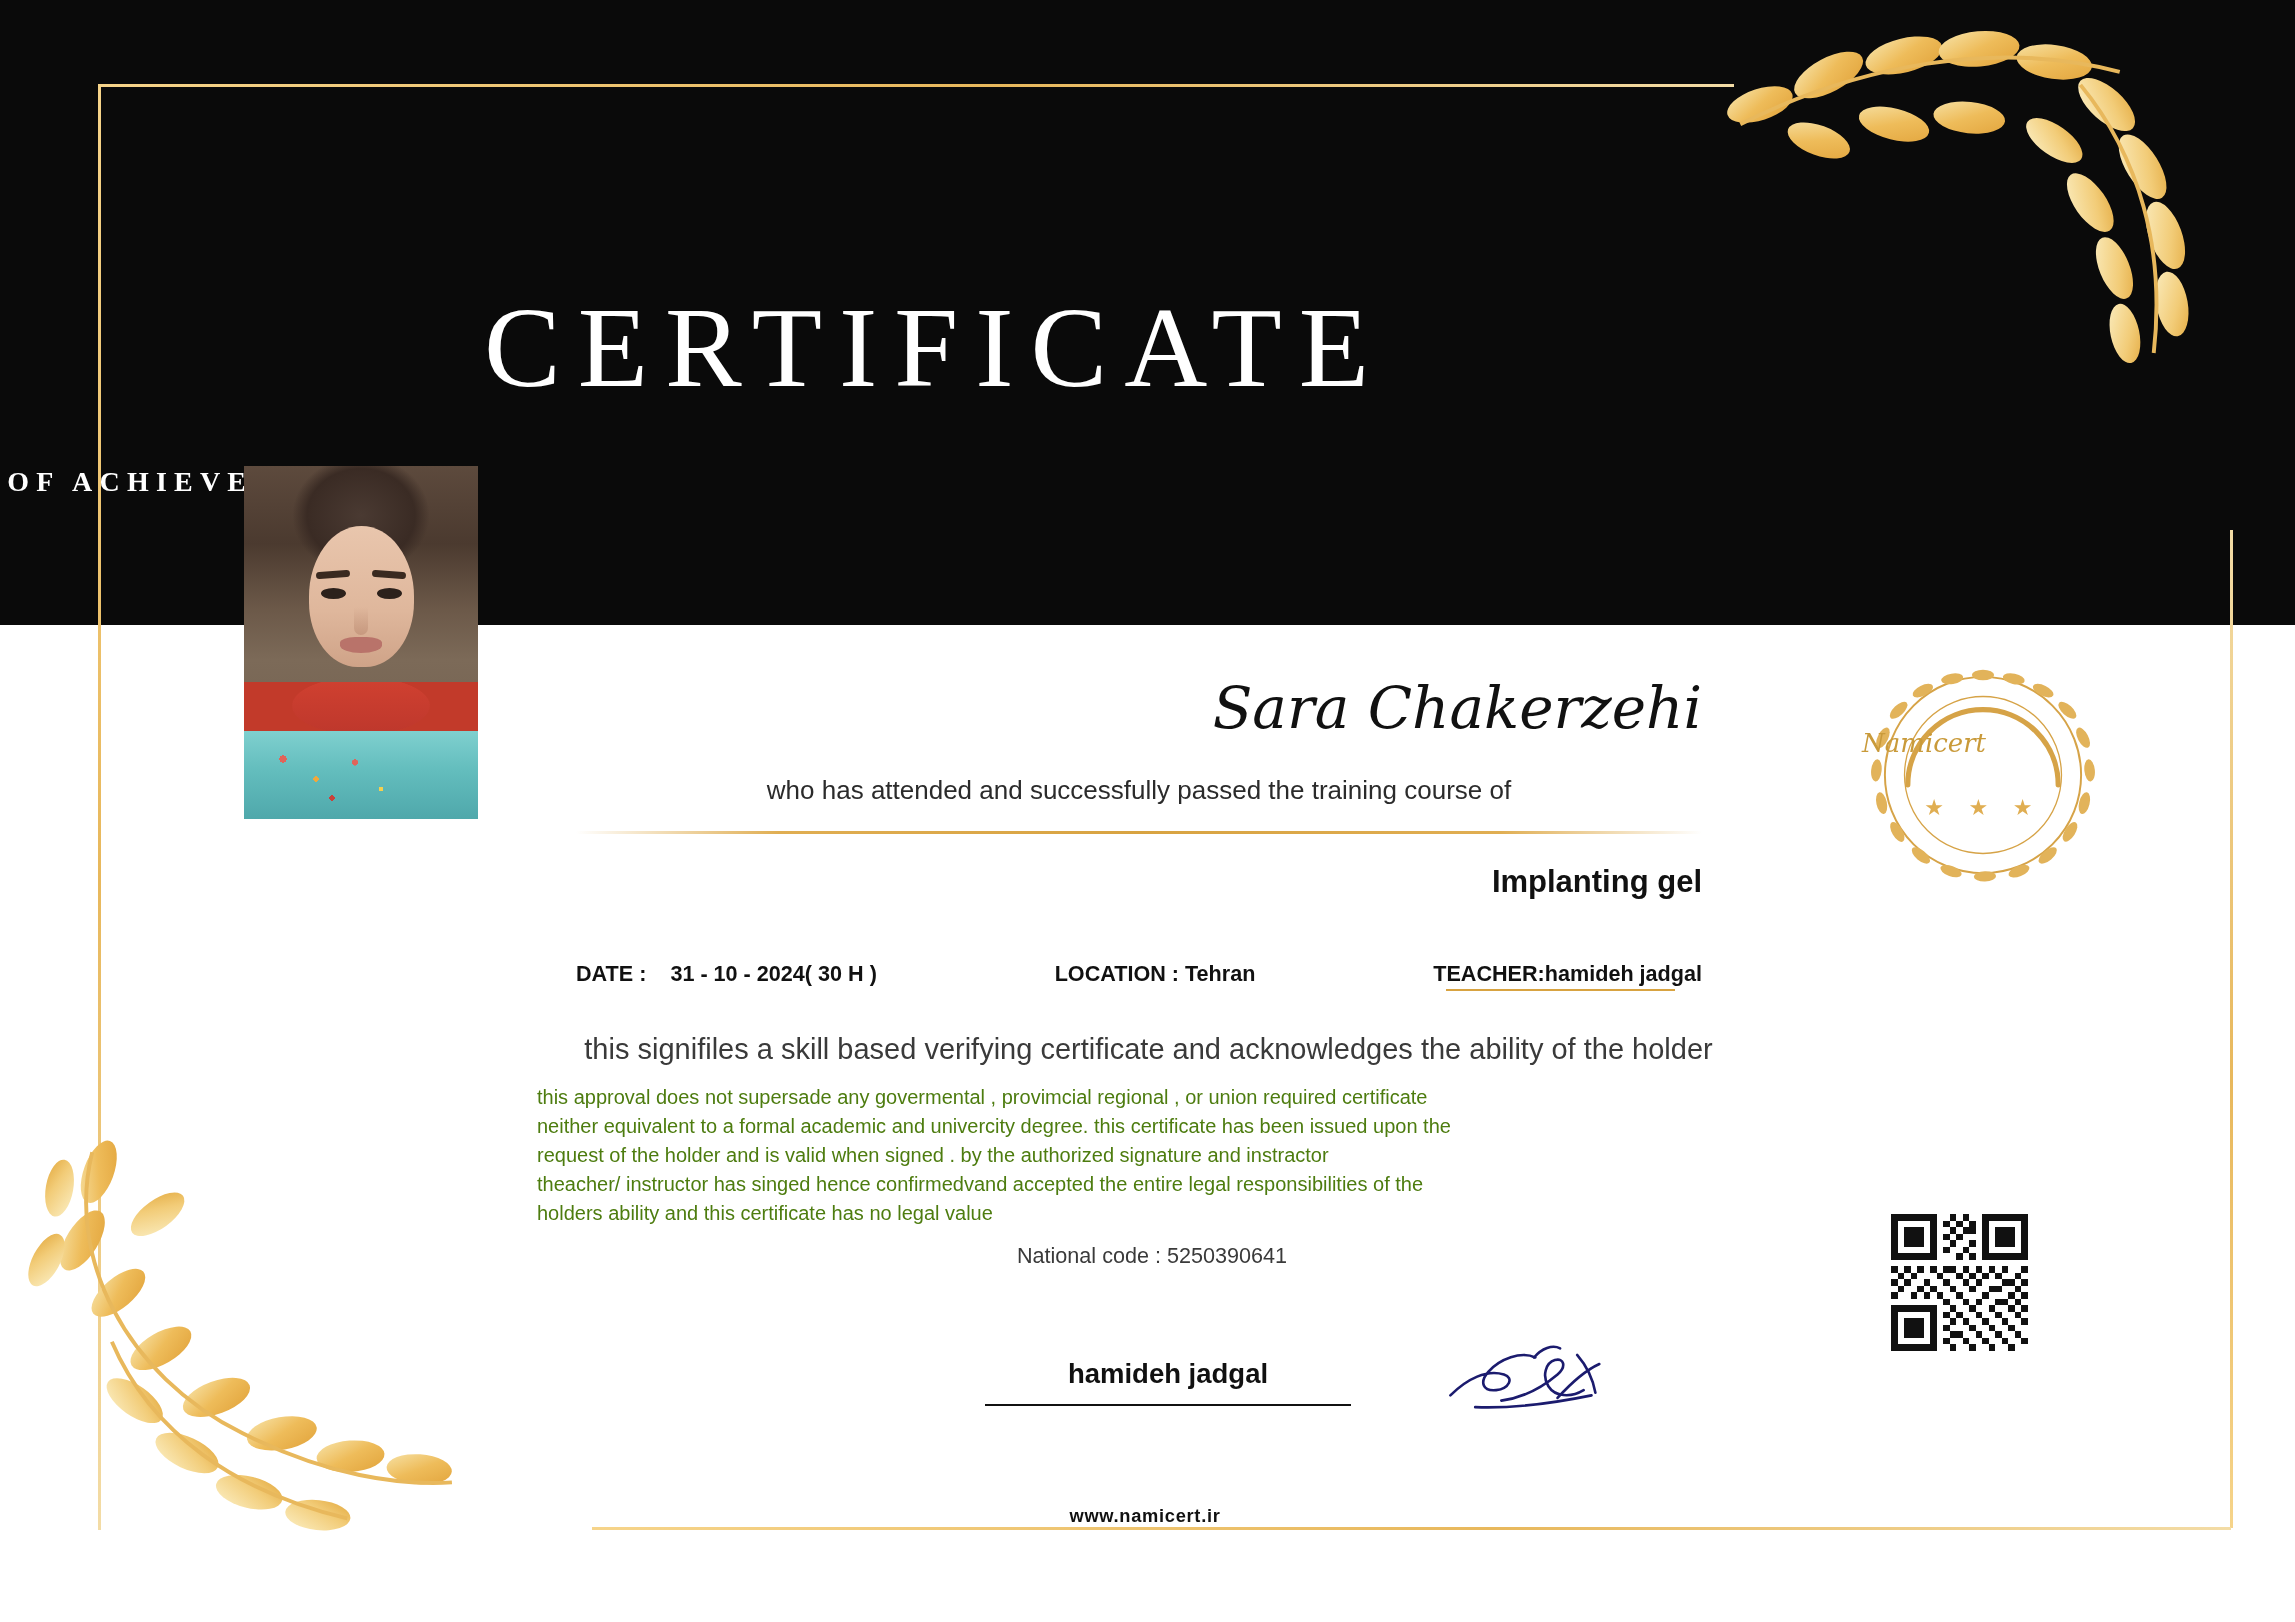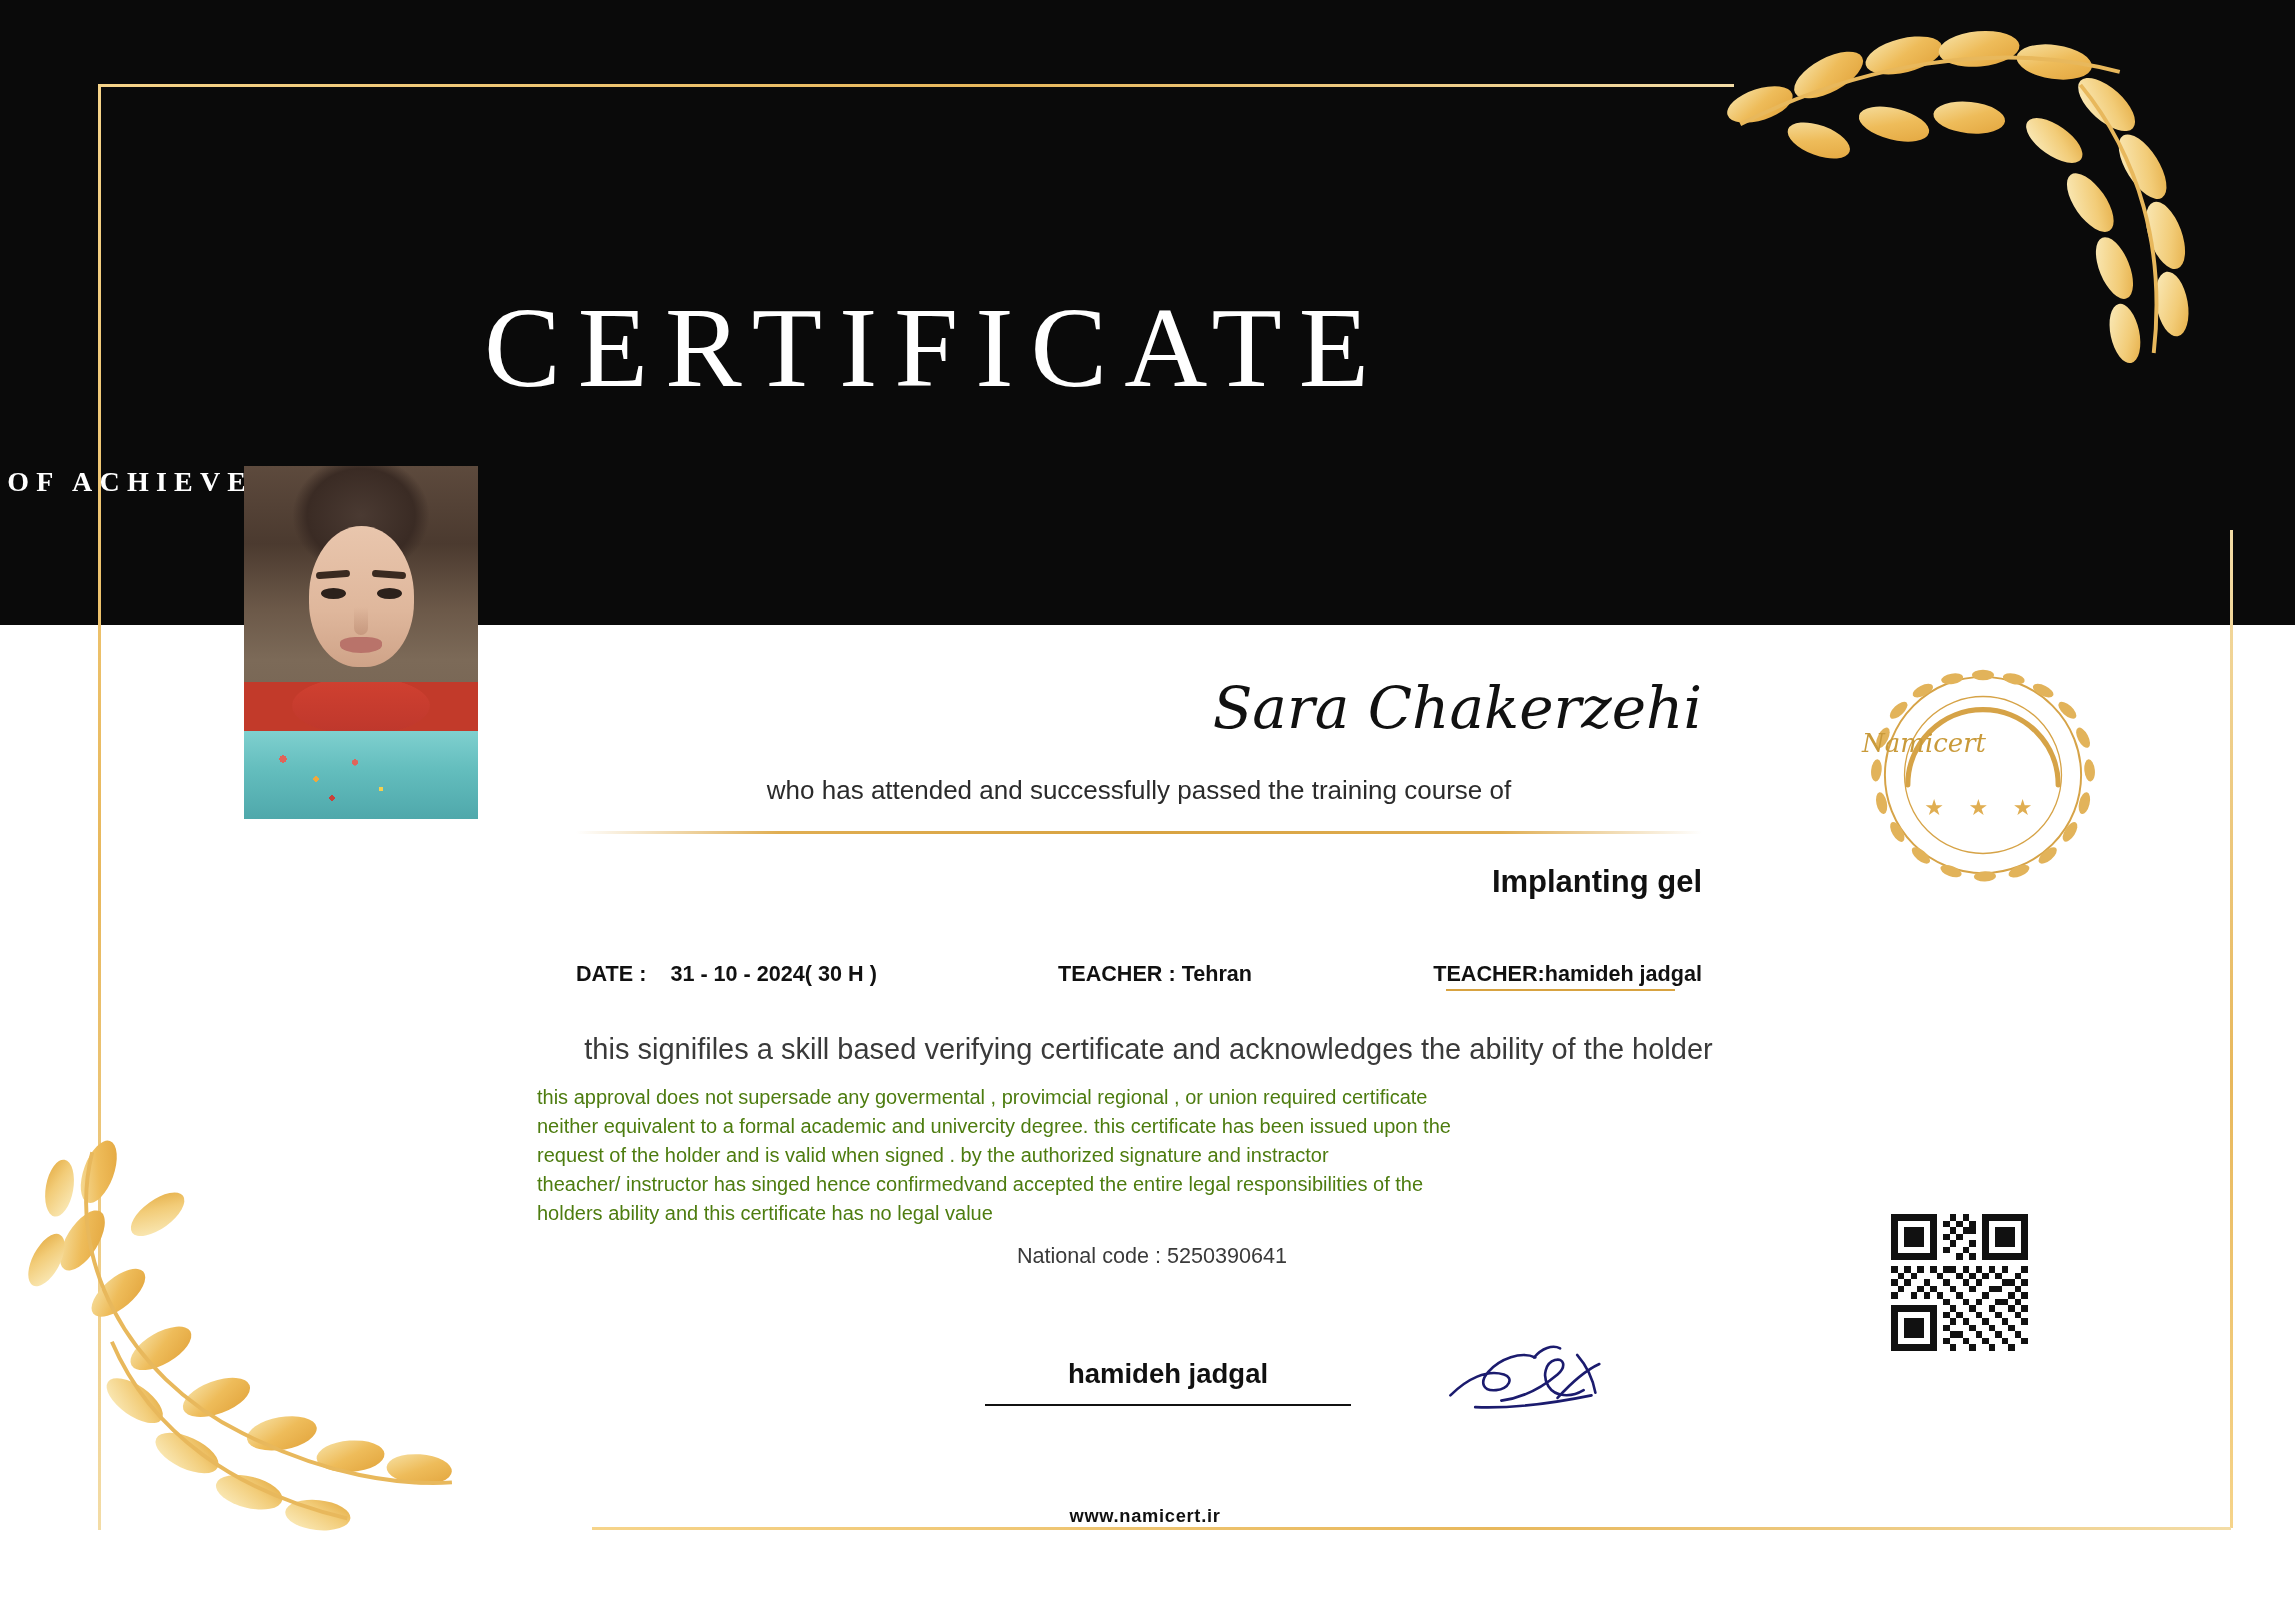--- a/index.html
+++ b/index.html
@@ -391,21 +391,21 @@
 <div class="rule-gold"></div>
 <div class="course">Implanting gel</div>
 
 <div class="meta-row">
   <span>
     <span>DATE :</span>
     &nbsp;&nbsp;
     <span class="date-val">31 - 10 - 2024( 30 H )</span>
   </span>
   <span>
-    <span>TEACHER :</span>
+    <span>LOCATION :</span>
     <span>Tehran</span>
   </span>
   <span>
     <span>TEACHER:</span><span>hamideh jadgal</span>
   </span>
 </div>
 <div class="meta-underline"></div>
 
 <div class="signifies">this signifiles a skill based verifying certificate and acknowledges the ability of the holder</div>
 

